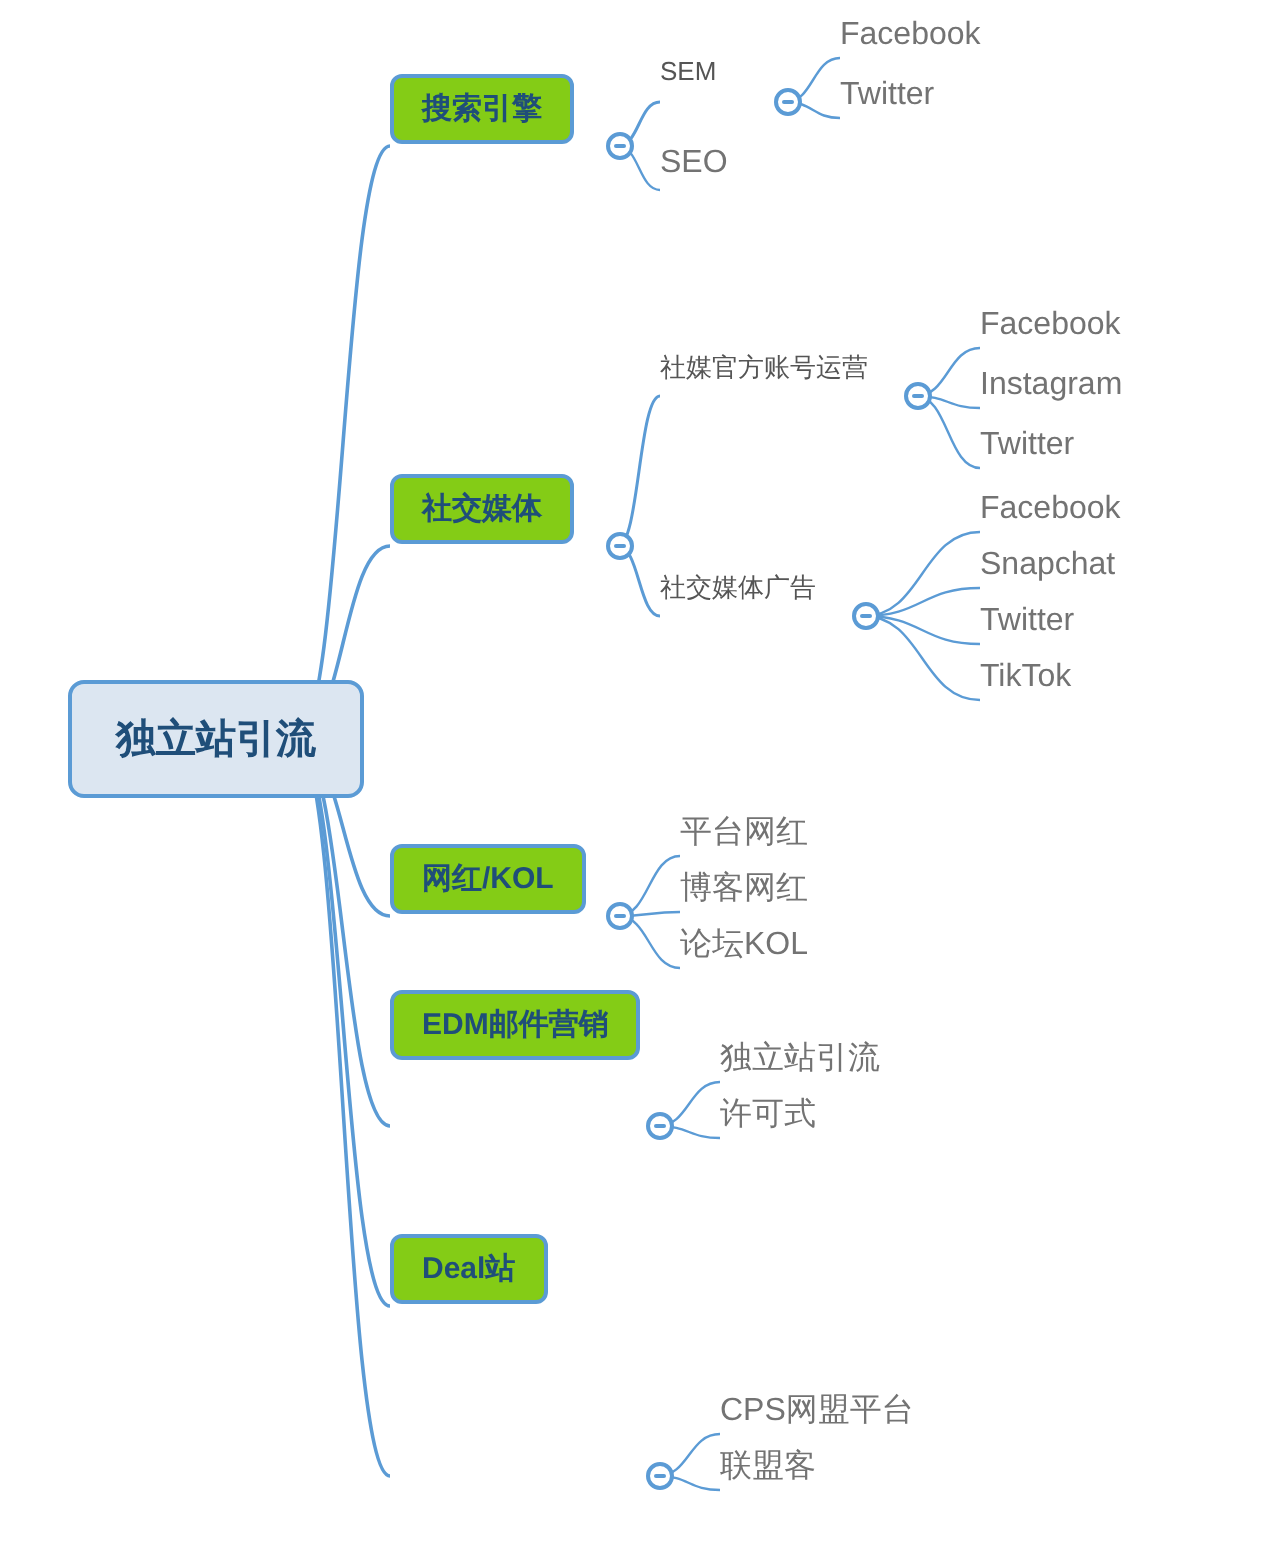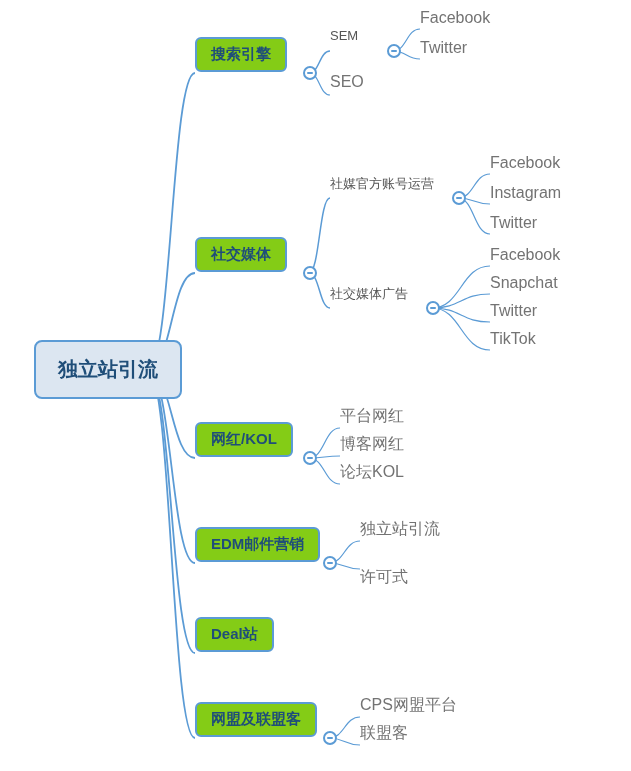--- a/index.html
+++ b/index.html
@@ -173,35 +173,32 @@
     <div class="node" style="left: 340px; top: 404px;">
       <span class="node-text">平台网红</span>
     </div>
     <div class="node" style="left: 340px; top: 432px;">
       <span class="node-text">博客网红</span>
     </div>
     <div class="node" style="left: 340px; top: 460px;">
       <span class="node-text">论坛KOL</span>
     </div>
     <div class="collapse-dot" style="position: absolute; left: 299px; top: 451px;"></div>
-    <div class="node" style="left: 195px; top: 527px;">
+    <div class="node" style="left: 195px; top: 495px;">
       <div class="node-box">EDM邮件营销</div>
     </div>
     <div class="node" style="left: 360px; top: 517px;">
       <span class="node-text">独立站引流</span>
     </div>
-    <div class="node" style="left: 360px; top: 545px; margin-top: 20px;">
+    <div class="node" style="left: 360px; top: 545px;">
       <span class="node-text">许可式</span>
     </div>
     <div class="collapse-dot" style="position: absolute; left: 319px; top: 556px;"></div>
     <div class="node" style="left: 195px; top: 617px;">
       <div class="node-box">Deal站</div>
-    </div>
-    <div class="node" style="left: 195px; top: 702px;">
-      <div class="node-box">网盟及联盟客</div>
     </div>
     <div class="node" style="left: 360px; top: 693px;">
       <span class="node-text">CPS网盟平台</span>
     </div>
     <div class="node" style="left: 360px; top: 721px;">
       <span class="node-text">联盟客</span>
     </div>
     <div class="collapse-dot" style="position: absolute; left: 319px; top: 731px;"></div>
   </div>
 

